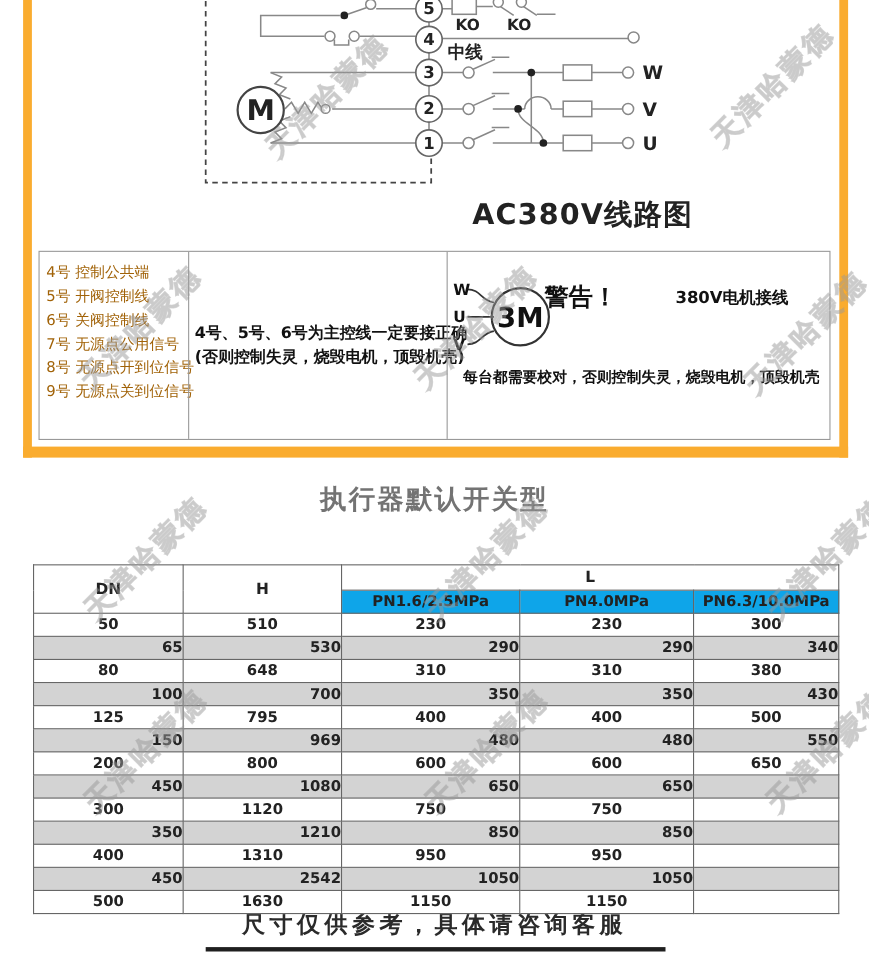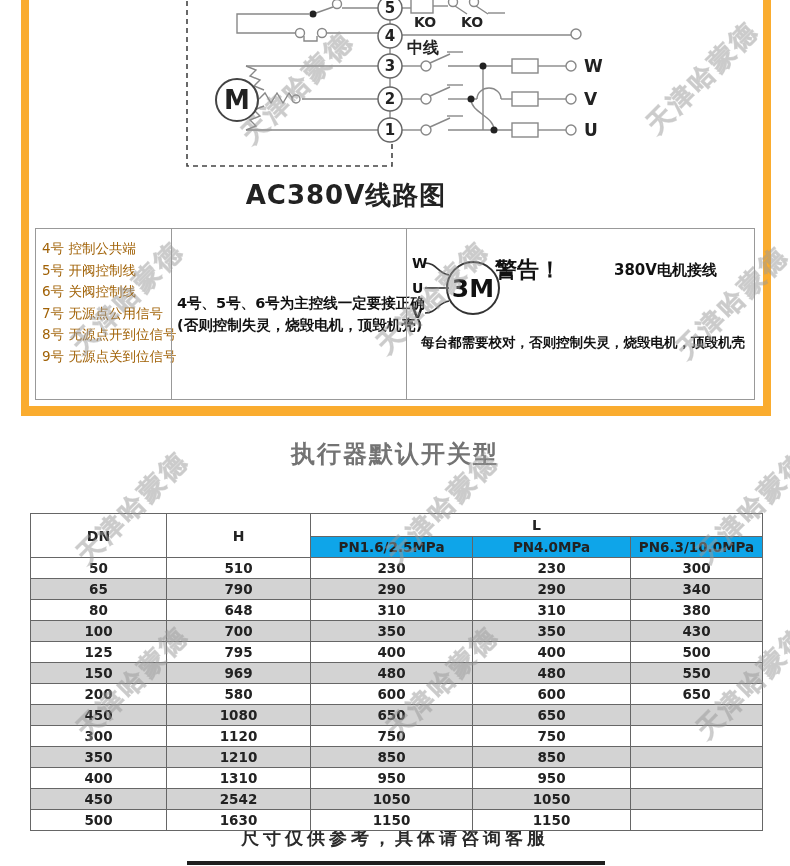--- a/index.html
+++ b/index.html
@@ -6,22 +6,22 @@
   body{width:790px;height:866px;position:relative;overflow:hidden;
        font-family:"DejaVu Sans",sans-serif;color:#1a1a1a;}
   
   .frame-bar{position:absolute;background:#FAAC2F;}
   
   .wm{position:absolute;font-size:26px;font-weight:700;letter-spacing:3px;white-space:nowrap;
       color:rgba(170,170,170,0.22);-webkit-text-stroke:1px rgba(150,150,150,0.38);
       transform:rotate(-45deg);pointer-events:none;z-index:5;}
   
   #circuit{position:absolute;left:0;top:0;width:790px;height:172px;}
-  .diagram-title{position:absolute;left:0;top:178px;width:630px;text-align:center;
-      font-size:26px;font-weight:600;color:#222;letter-spacing:1px;margin-left:31px;}
+  .diagram-title{position:absolute;left:0;top:178px;width:630px;text-align:right;
+      font-size:26px;font-weight:600;color:#222;letter-spacing:1px;}
   
   .warn-table{position:absolute;left:35px;top:228px;width:720px;height:172px;
       border:1px solid #999;display:flex;box-sizing:border-box;background:transparent;}
   .warn-cell{box-sizing:border-box;height:100%;}
   .warn-cell+.warn-cell{border-left:1px solid #999;}
   .cell-legend{width:135px;padding:9px 4px 0 6px;}
   .cell-legend div{font-size:13.5px;font-weight:400;line-height:1.6;white-space:nowrap;color:#a16207;}
   .cell-center{width:235px;display:flex;flex-direction:column;justify-content:center;padding:0 5px;}
   .cell-center .ln{font-size:14.5px;font-weight:600;line-height:1.55;white-space:nowrap;color:#111;}
   .cell-center .warn-big{font-size:21px;font-weight:800;margin-left:14px;vertical-align:-2px;}
@@ -30,23 +30,23 @@
   .cell-right .warn-big2{position:absolute;left:88px;top:26px;font-size:22px;font-weight:800;color:#111;}
   
   .size-heading{position:absolute;left:0;top:438px;width:790px;text-align:center;
       font-size:24px;font-weight:600;color:#737373;letter-spacing:2px;}
   table.size{position:absolute;left:30px;top:513px;width:732px;border-collapse:collapse;
       table-layout:fixed;z-index:2;}
   table.size th,table.size td{border:1px solid #666;font-size:13.5px;font-weight:700;
       text-align:center;padding:0;height:20px;color:#222;background:#fff;}
   table.size tr.subhead th{background:#0ea5e9;height:20px;}
   table.size tr.h1 th{height:22px;font-size:14px;}
-  table.size tr.alt td{background:#d3d3d3;}
+  table.size tr.alt td{background:#d3d3d3;text-align:right;}
   .size-footer{position:absolute;left:0;top:826px;width:790px;text-align:center;
-      font-size:18px;font-weight:600;letter-spacing:4px;color:#2a2a2a;}
+      font-size:21px;font-weight:600;letter-spacing:4px;color:#2a2a2a;}
   .bottom-line{position:absolute;left:187px;top:861px;width:418px;height:4px;background:#1f1f1f;}
 </style>
 </head>
 <body>
 
 <div class="frame-bar" style="left:21px;top:0;width:8px;height:416px;"></div>
 <div class="frame-bar" style="left:763px;top:0;width:8px;height:416px;"></div>
 <div class="frame-bar" style="left:21px;top:406px;width:750px;height:10px;"></div>
 
 <svg id="circuit" viewBox="0 0 790 172">
@@ -213,21 +213,21 @@
   <tbody>
       <tr>
         <td>50</td>
         <td>510</td>
         <td>230</td>
         <td>230</td>
         <td>300</td>
       </tr>
       <tr class="alt">
         <td>65</td>
-        <td>790</td>
+        <td>530</td>
         <td>290</td>
         <td>290</td>
         <td>340</td>
       </tr>
       <tr>
         <td>80</td>
         <td>648</td>
         <td>310</td>
         <td>310</td>
         <td>380</td>
@@ -248,21 +248,21 @@
       </tr>
       <tr class="alt">
         <td>150</td>
         <td>969</td>
         <td>480</td>
         <td>480</td>
         <td>550</td>
       </tr>
       <tr>
         <td>200</td>
-        <td>580</td>
+        <td>800</td>
         <td>600</td>
         <td>600</td>
         <td>650</td>
       </tr>
       <tr class="alt">
         <td>450</td>
         <td>1080</td>
         <td>650</td>
         <td>650</td>
         <td></td>

